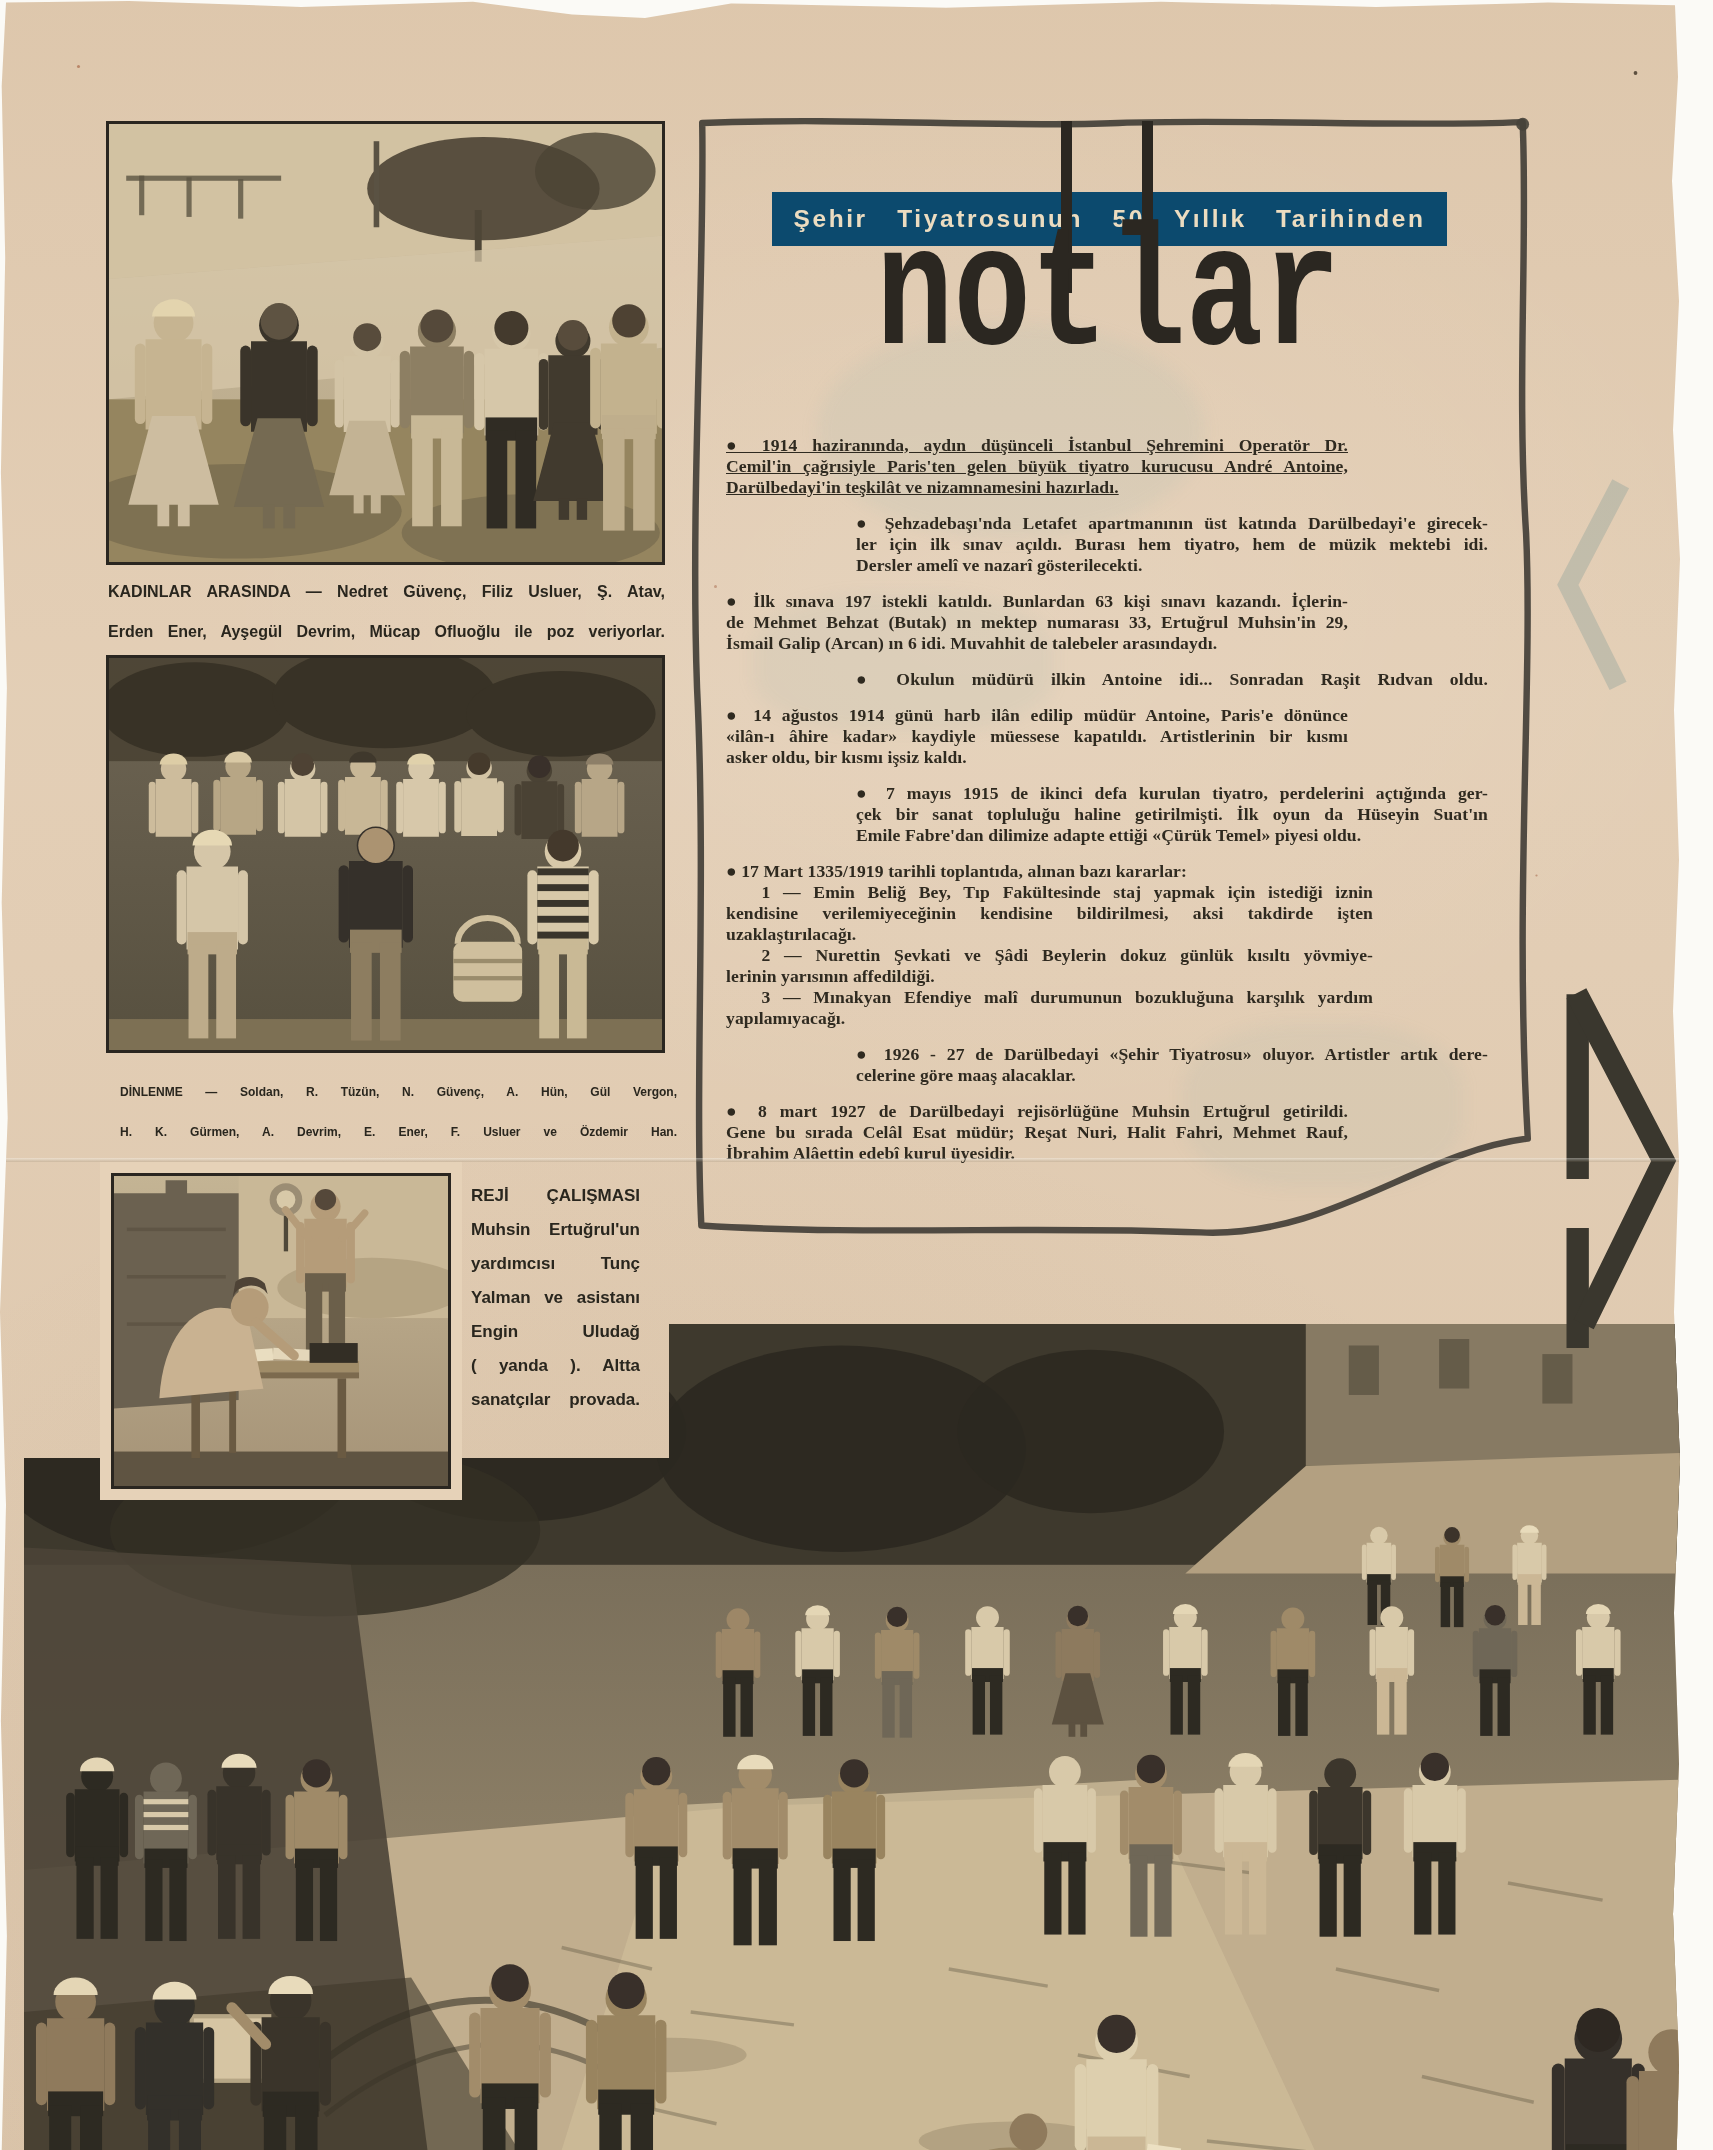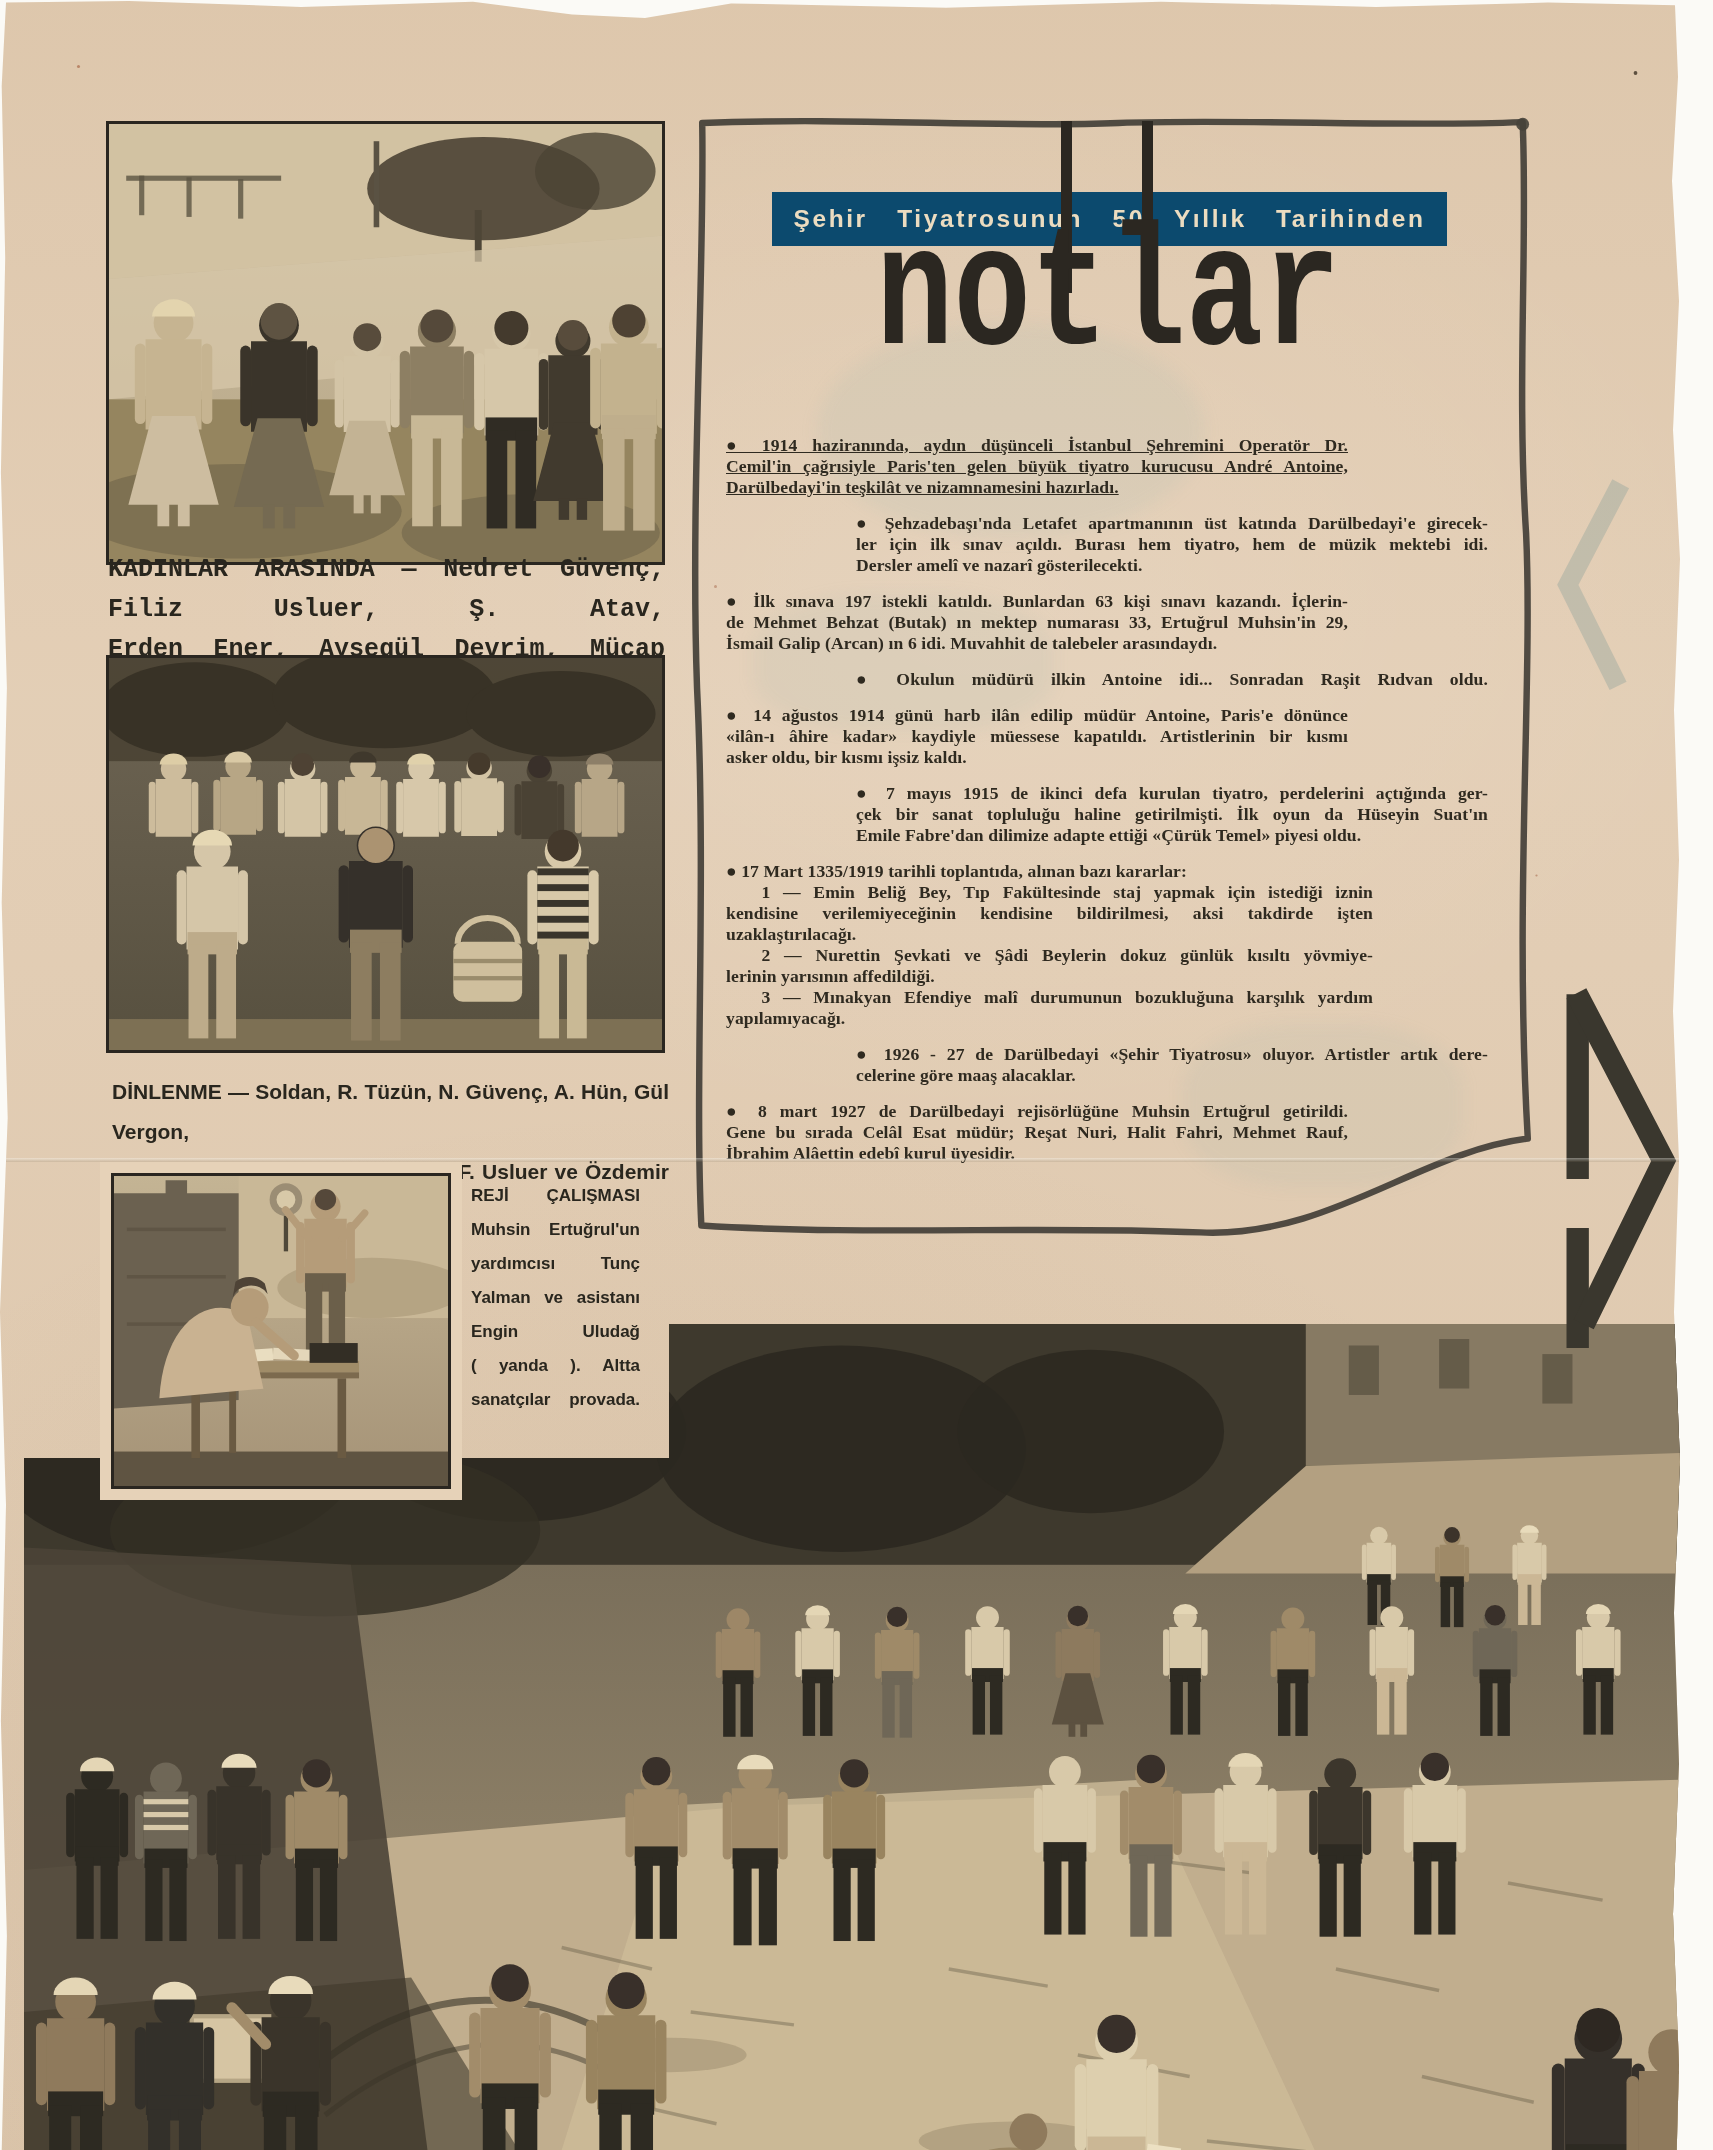--- a/index.html
+++ b/index.html
@@ -26,22 +26,22 @@
 
   
   .photoframe{position:absolute;border:3.9px solid #2a2620;line-height:0;background:#8a7c63;}
   .photo3mat{position:absolute;left:100px;top:1162px;padding:11.2px;background:#e6d2b8;z-index:22;}
   .bigphoto{position:absolute;left:24px;top:1324px;width:1656px;height:964px;line-height:0;z-index:10;
     clip-path:polygon(0 134px,645px 134px,645px 0,1656px 0,1656px 964px,0 964px);}
   svg{display:block;}
 
   
   .caption{position:absolute;font-family:"Liberation Sans",sans-serif;font-weight:700;color:#29261e;}
-  .cap1{left:108px;top:550px;width:557px;font-size:25px;line-height:40px;font-family:Liberation Mono, monospace;}
-  .cap2{left:112px;top:1072px;width:557px;font-size:21px;line-height:40px;}
+  .cap1{left:108px;top:572px;width:557px;font-size:16px;line-height:40px;}
+  .cap2{left:120px;top:1072px;width:557px;font-size:12px;line-height:40px;}
   .cap3{left:471px;top:1179px;width:169px;font-size:17px;line-height:34px;z-index:23;}
 
   
   .boxsvg{position:absolute;left:0;top:0;z-index:5;}
   .band{position:absolute;left:772px;top:192px;width:675px;height:54px;background:#0c4a6e;z-index:6;
     display:flex;align-items:center;justify-content:center;}
   .band span{font-family:"Liberation Sans",sans-serif;font-weight:700;font-size:24.5px;color:#ecdcc0;
     letter-spacing:2.6px;word-spacing:20px;white-space:nowrap;}
   .notlar{position:absolute;left:876px;top:214px;z-index:8;font-family:"Liberation Mono",monospace;
     font-weight:700;font-size:129px;color:#2b2721;transform:scaleY(1.32);transform-origin:top left;

